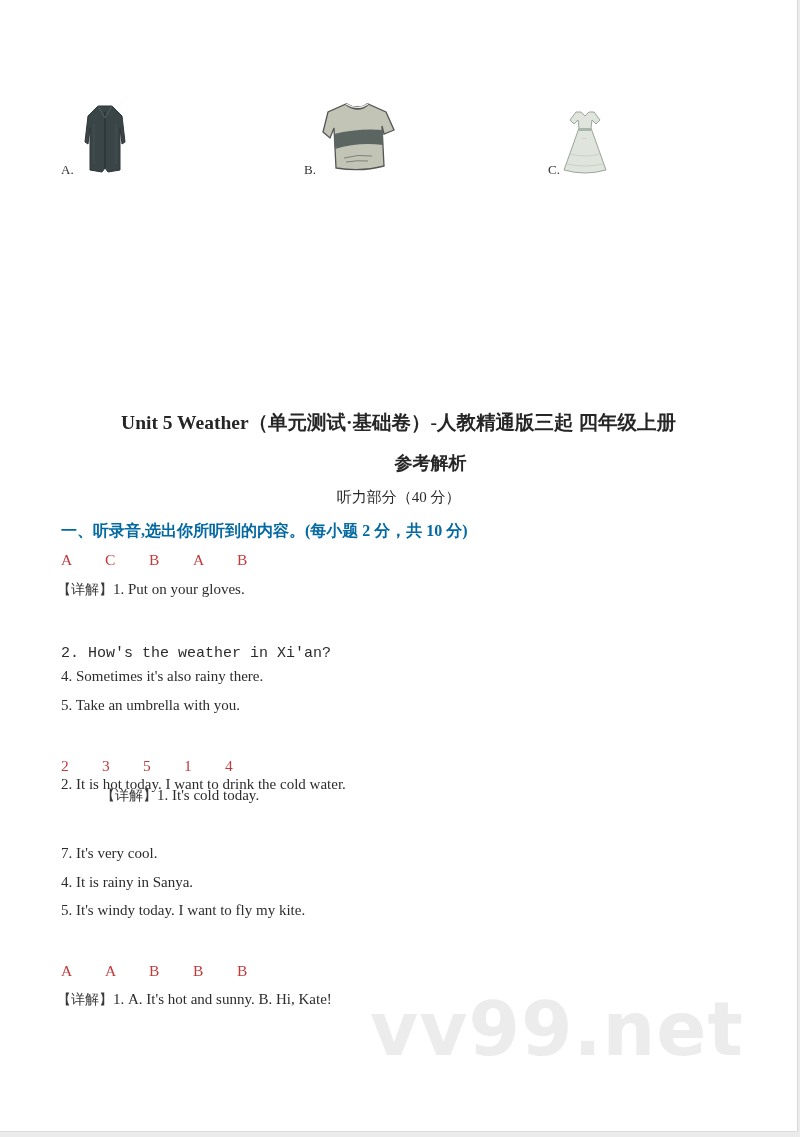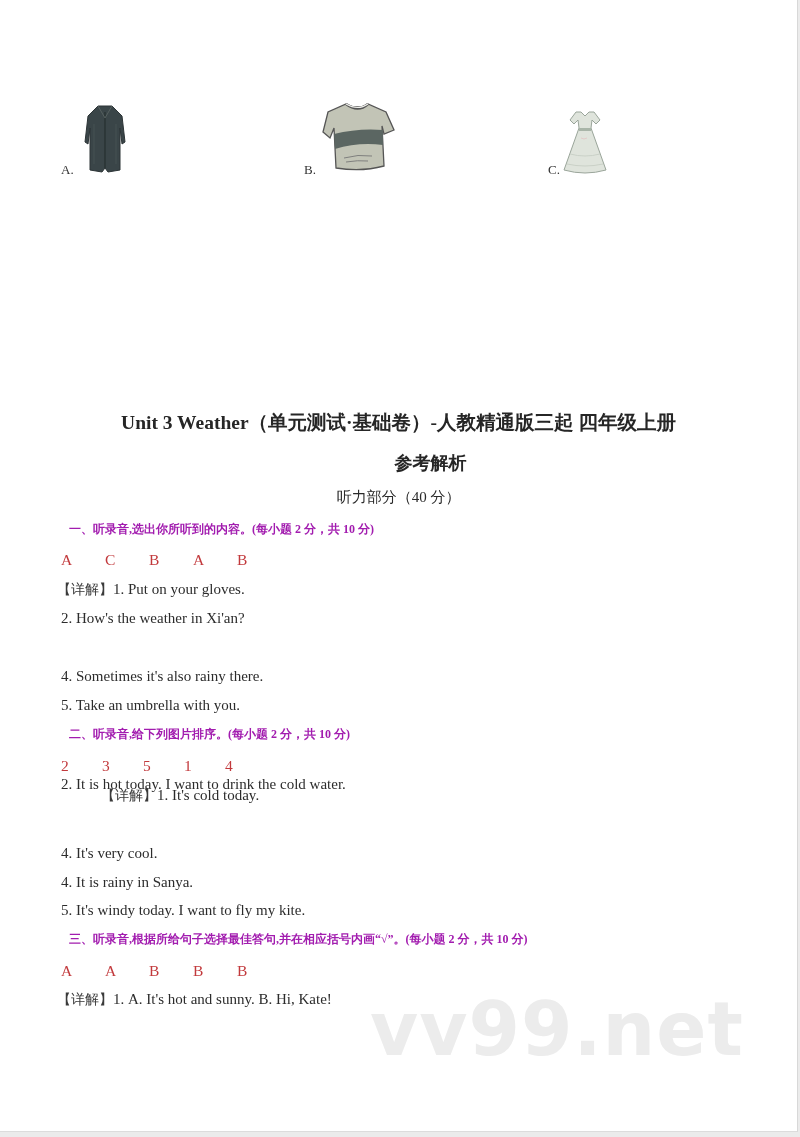--- a/index.html
+++ b/index.html
@@ -54,24 +54,24 @@
       color: #262626;
     }
     .part-title {
       left: 0;
       width: 797px;
       text-align: center;
       font-size: 15px;
       color: #2a2a2a;
     }
     .section-head {
-      left: 69px;
+      left: 61px;
       font-weight: bold;
-      font-size: 12px;
-      color: #a21caf;
+      font-size: 16px;
+      color: #0369a1;
       white-space: nowrap;
     }
     .answers {
       left: 61px;
       height: 20px;
       font-size: 15.5px;
       color: #c2393c;
       white-space: nowrap;
     }
     .answers span {
@@ -125,56 +125,54 @@
   </svg>
 
   <span class="abs opt-label" style="left:548px; top:162px;">C.</span>
   <svg class="cloth" style="left:562px; top:110px;" width="46" height="64" viewBox="0 0 46 64">
     <path d="M14 2 L19 2 L23 6 L27 2 L32 2 L38 10 L34 14 L30 10 L29 18 L44 60 Q23 66 2 60 L17 18 L16 10 L12 14 L8 10 Z" fill="#dfe4dc" stroke="#9aa59a" stroke-width="1"></path>
     <path d="M17 18 L29 18 L29 21 L17 21 Z" fill="#a8b5a8"></path>
     <path d="M8 44 Q23 48 38 44 M5 54 Q23 58 41 54" fill="none" stroke="#c4cbc2" stroke-width="0.8"></path>
     <path d="M19 28 Q22 30 25 28" fill="none" stroke="#e2c4c4" stroke-width="0.8"></path>
   </svg>
 
-  <div class="abs title" style="top:409px;">Unit 3 Weather（单元测试·基础卷）-人教精通版三起  四年级上册</div>
+  <div class="abs title" style="top:409px;">Unit 5 Weather（单元测试·基础卷）-人教精通版三起  四年级上册</div>
   <div class="abs subtitle" style="top:451px;margin-left:32px;">参考解析</div>
   <div class="abs part-title" style="top:488px;">听力部分（40 分）</div>
 
   <div class="abs section-head" style="top:521px;">一、听录音,选出你所听到的内容。(每小题 2 分，共 10 分)</div>
   <div class="abs answers" style="top:551px; width:200px;">
     <span style="left:0px;">A</span>
     <span style="left:44px;">C</span>
     <span style="left:88px;">B</span>
     <span style="left:132px;">A</span>
     <span style="left:176px;">B</span>
   </div>
   <div class="abs line" style="top:581px;">
     <span class="detail-tag">【详解】</span><span>1. Put on your gloves.</span>
   </div>
-  <div class="abs line" style="top:610px;">2. How's the weather in Xi'an?</div>
+  <div class="abs line" style="top:645px;font-family:Liberation Mono, monospace;">2. How's the weather in Xi'an?</div>
   <div class="abs line" style="top:668px;">4. Sometimes it's also rainy there.</div>
   <div class="abs line" style="top:697px;">5. Take an umbrella with you.</div>
 
-  <div class="abs section-head" style="top:726px;">二、听录音,给下列图片排序。(每小题 2 分，共 10 分)</div>
   <div class="abs answers" style="top:757px; width:200px;">
     <span style="left:0px;">2</span>
     <span style="left:41px;">3</span>
     <span style="left:82px;">5</span>
     <span style="left:123px;">1</span>
     <span style="left:164px;">4</span>
   </div>
   <div class="abs line" style="top:787px;margin-left:44px;">
     <span class="detail-tag">【详解】</span><span>1. It's cold today.</span>
   </div>
   <div class="abs line" style="top:776px;">2. It is hot today. I want to drink the cold water.</div>
-  <div class="abs line" style="top:845px;">4. It's very cool.</div>
+  <div class="abs line" style="top:845px;">7. It's very cool.</div>
   <div class="abs line" style="top:874px;">4. It is rainy in Sanya.</div>
   <div class="abs line" style="top:902px;">5. It's windy today. I want to fly my kite.</div>
 
-  <div class="abs section-head" style="top:931px;">三、听录音,根据所给句子选择最佳答句,并在相应括号内画“√”。(每小题 2 分，共 10 分)</div>
   <div class="abs answers" style="top:962px; width:200px;">
     <span style="left:0px;">A</span>
     <span style="left:44px;">A</span>
     <span style="left:88px;">B</span>
     <span style="left:132px;">B</span>
     <span style="left:176px;">B</span>
   </div>
   <div class="abs line" style="top:991px;">
     <span class="detail-tag">【详解】</span><span>1. A. It's hot and sunny. B. Hi, Kate!</span>
   </div>

